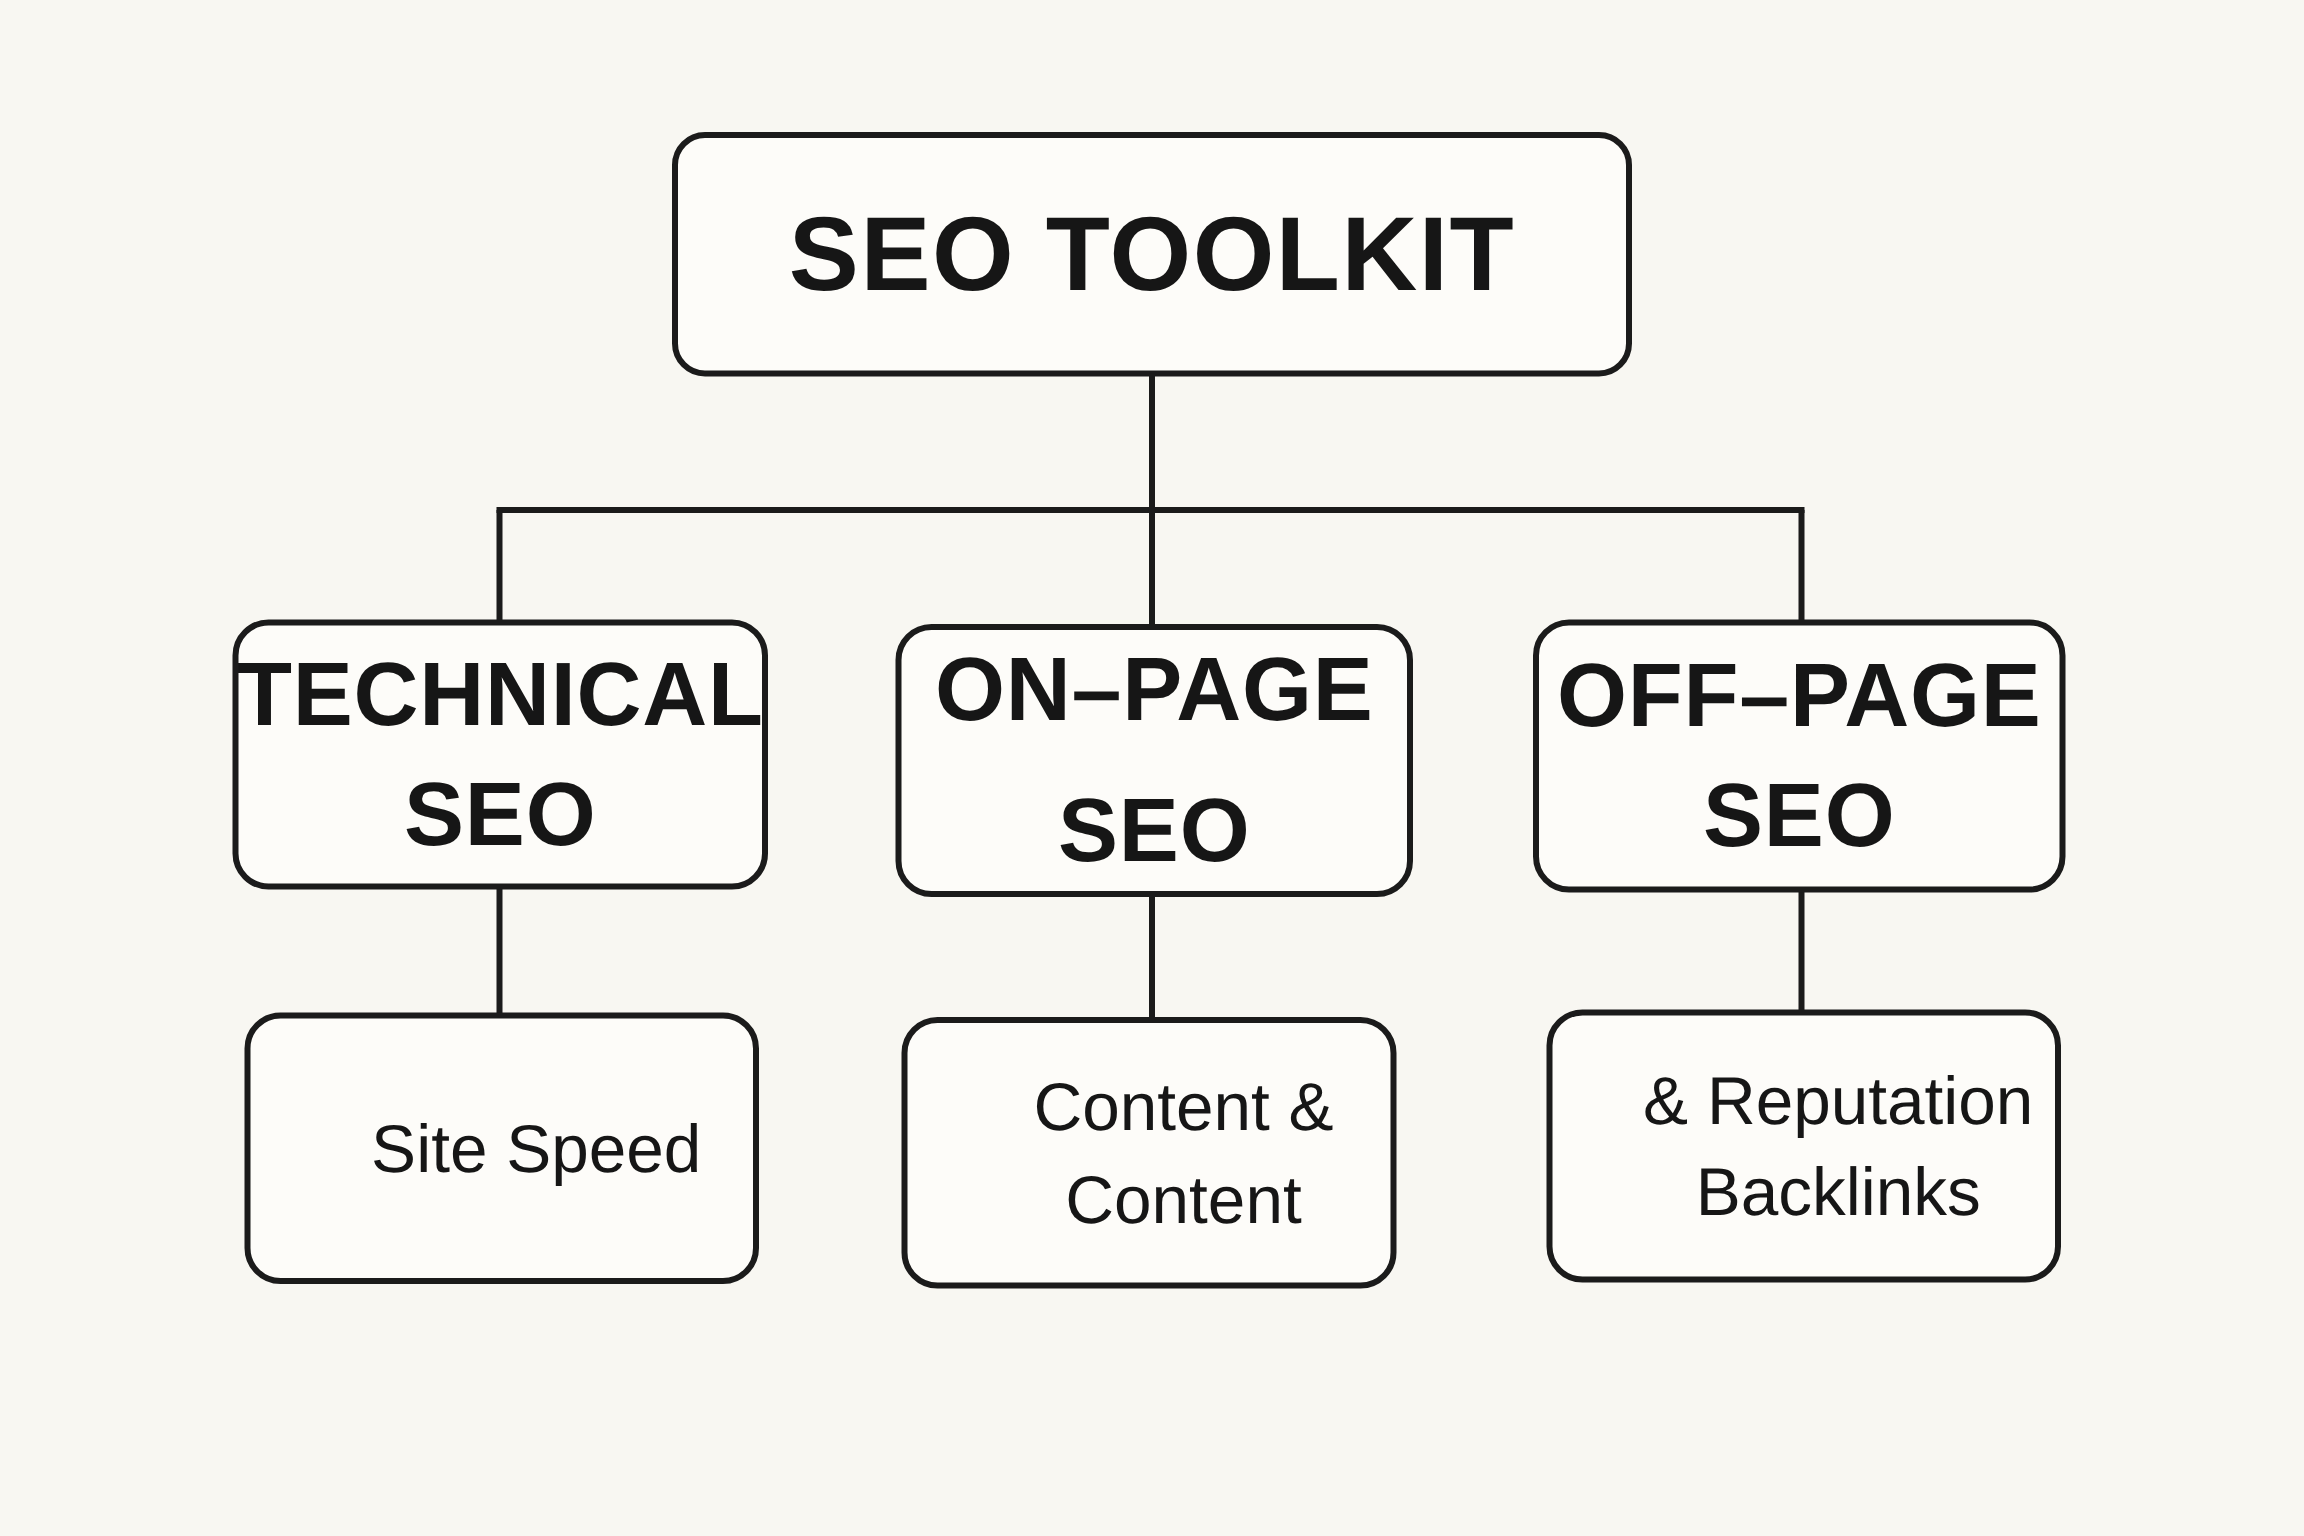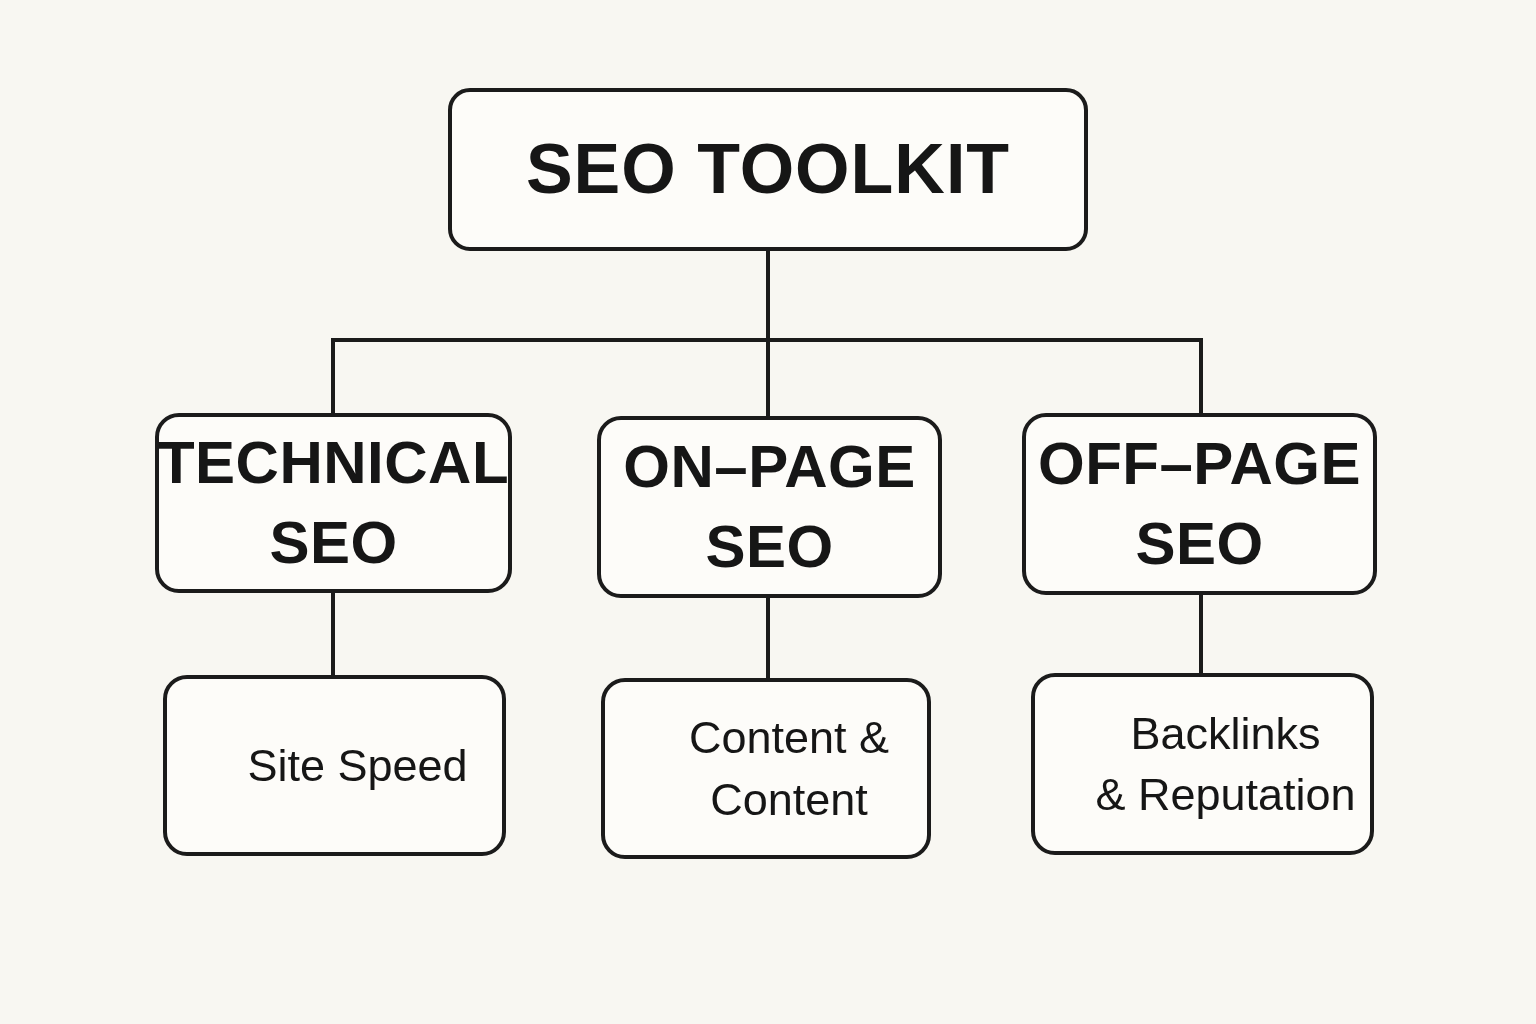--- a/index.html
+++ b/index.html
@@ -49,21 +49,21 @@
     letter-spacing: 0.5px;
     line-height: 1.34;
   }
   .node--leaf .label-line {
     font-size: 45px;
     font-weight: 400;
     line-height: 1.36;
     margin-left: 46px;
   }
   .node--branch-0 { left: 155px; top: 413px; width: 357px; height: 180px; }
-  .node--branch-1 { left: 597px; top: 416px; width: 345px; height: 182px; }
+  .node--branch-1 { left: 597px; top: 416px; width: 345px; height: 182px; justify-content: space-between; }
   .node--branch-2 { left: 1022px; top: 413px; width: 355px; height: 182px; justify-content: center; }
   .node--leaf-0 { left: 163px; top: 675px; width: 343px; height: 181px; }
   .node--leaf-1 { left: 601px; top: 678px; width: 330px; height: 181px; align-items: center; }
   .node--leaf-2 { left: 1031px; top: 673px; width: 343px; height: 182px; }
   .connector {
     position: absolute;
     background: var(--line);
   }
   .connector--root-stem   { left: 766px;  top: 249px; width: 4px;   height: 93px; }
   .connector--distribution{ left: 331px;  top: 338px; width: 872px; height: 4px; }
@@ -106,17 +106,17 @@
   </div>
 
   <div class="node node--leaf node--leaf-0">
     <span class="label-line">Site Speed</span>
   </div>
   <div class="node node--leaf node--leaf-1">
     <span class="label-line">Content &amp;</span>
     <span class="label-line">Content</span>
   </div>
   <div class="node node--leaf node--leaf-2">
+    <span class="label-line">&amp; Reputation</span>
     <span class="label-line">Backlinks</span>
-    <span class="label-line">&amp; Reputation</span>
   </div>
 
 </div>
 
 </body></html>

